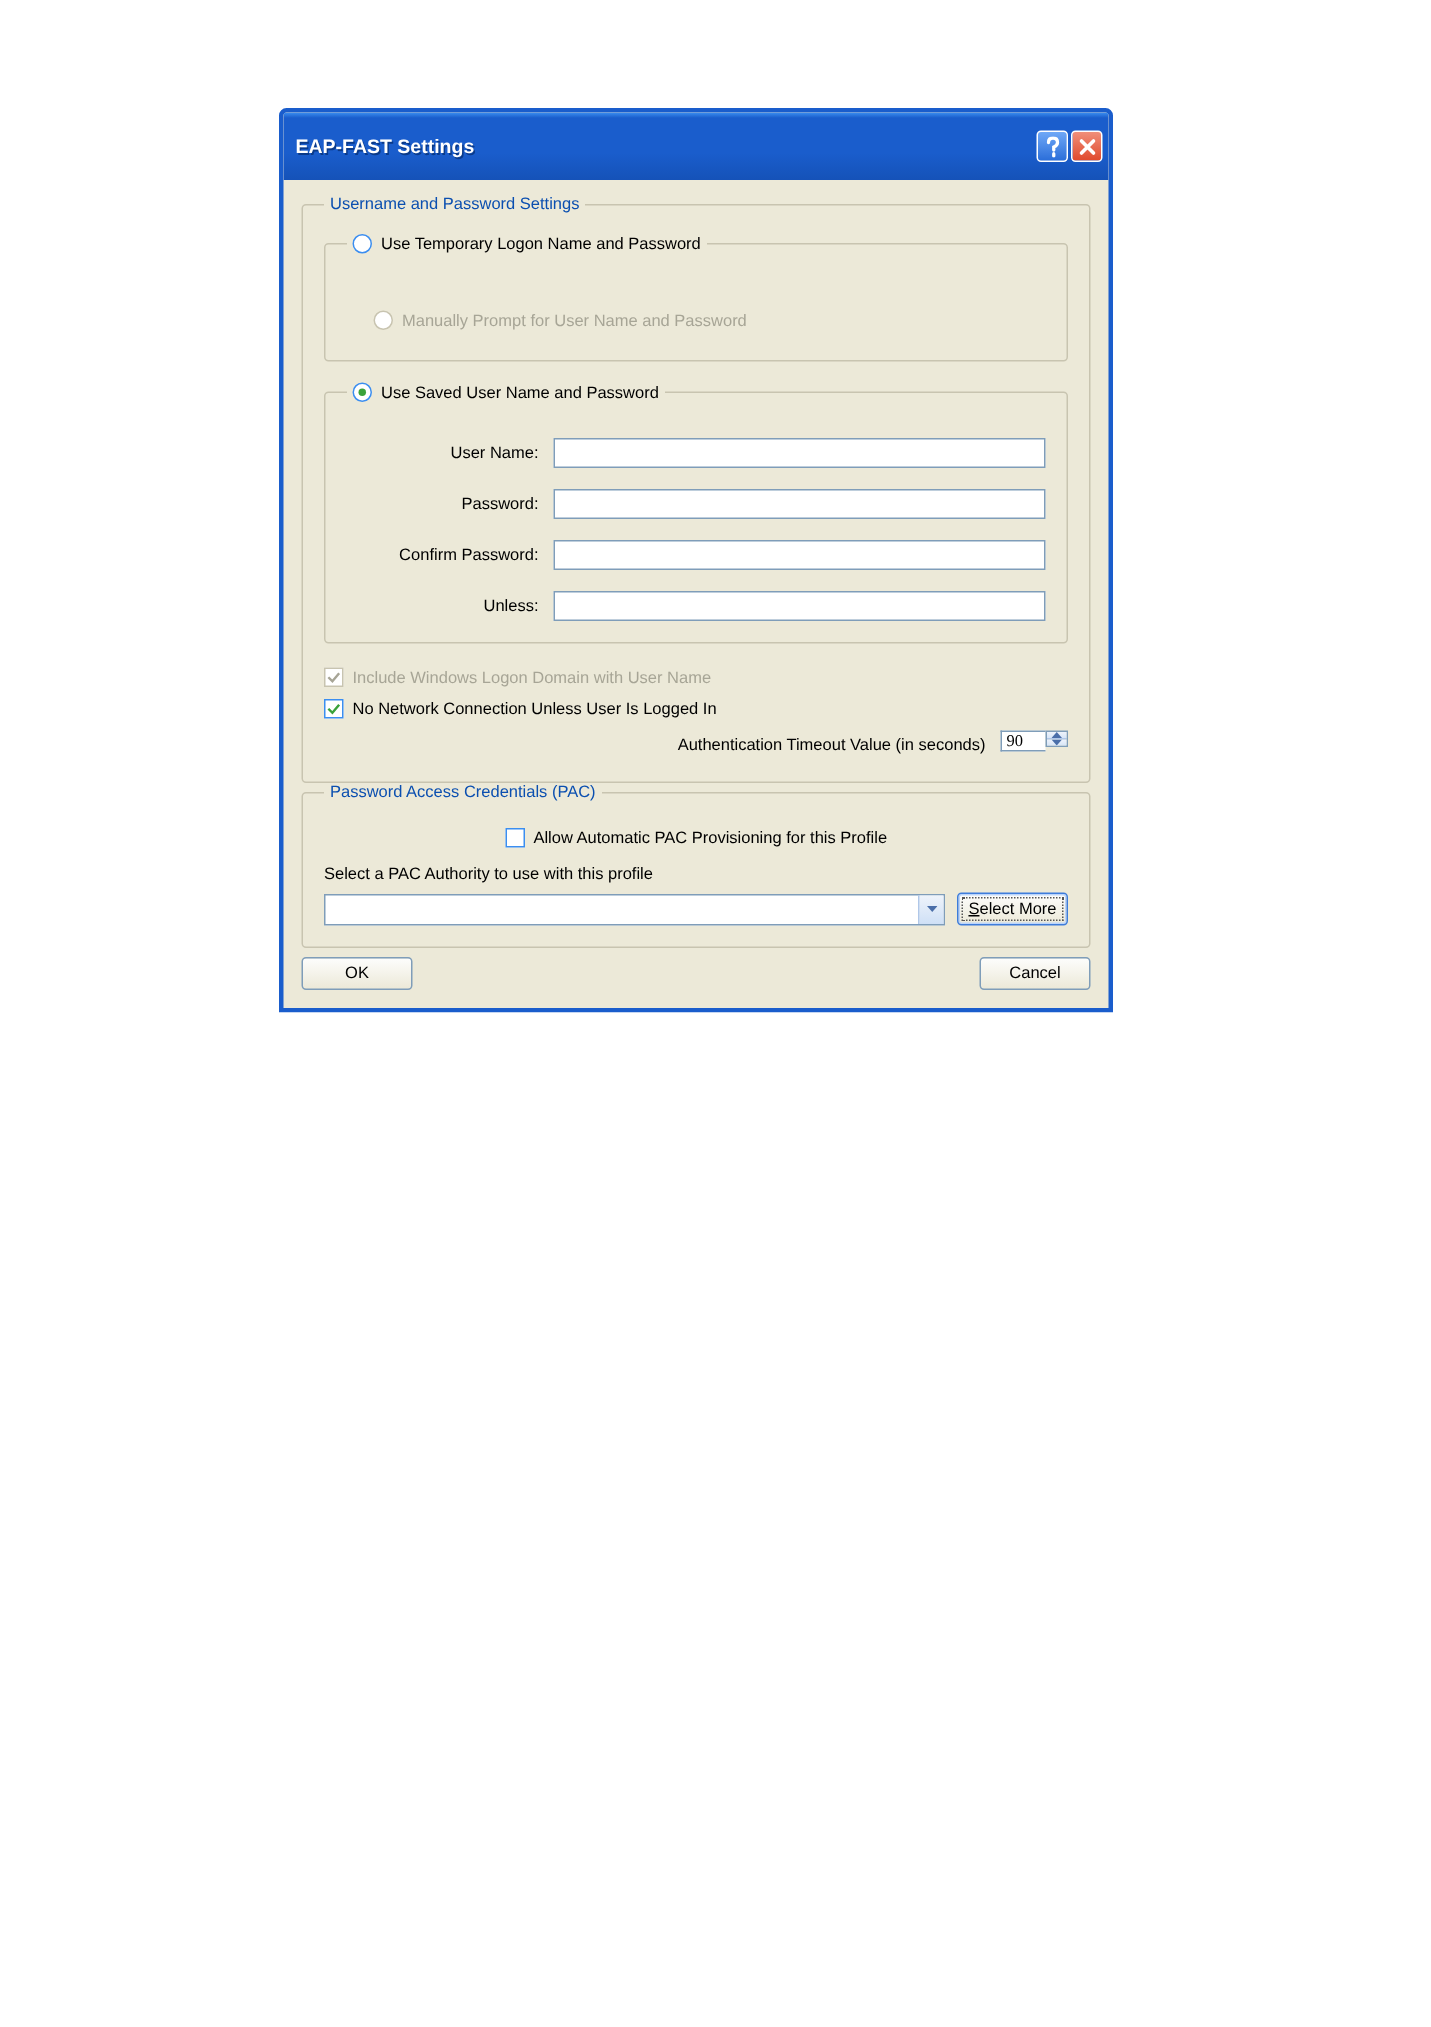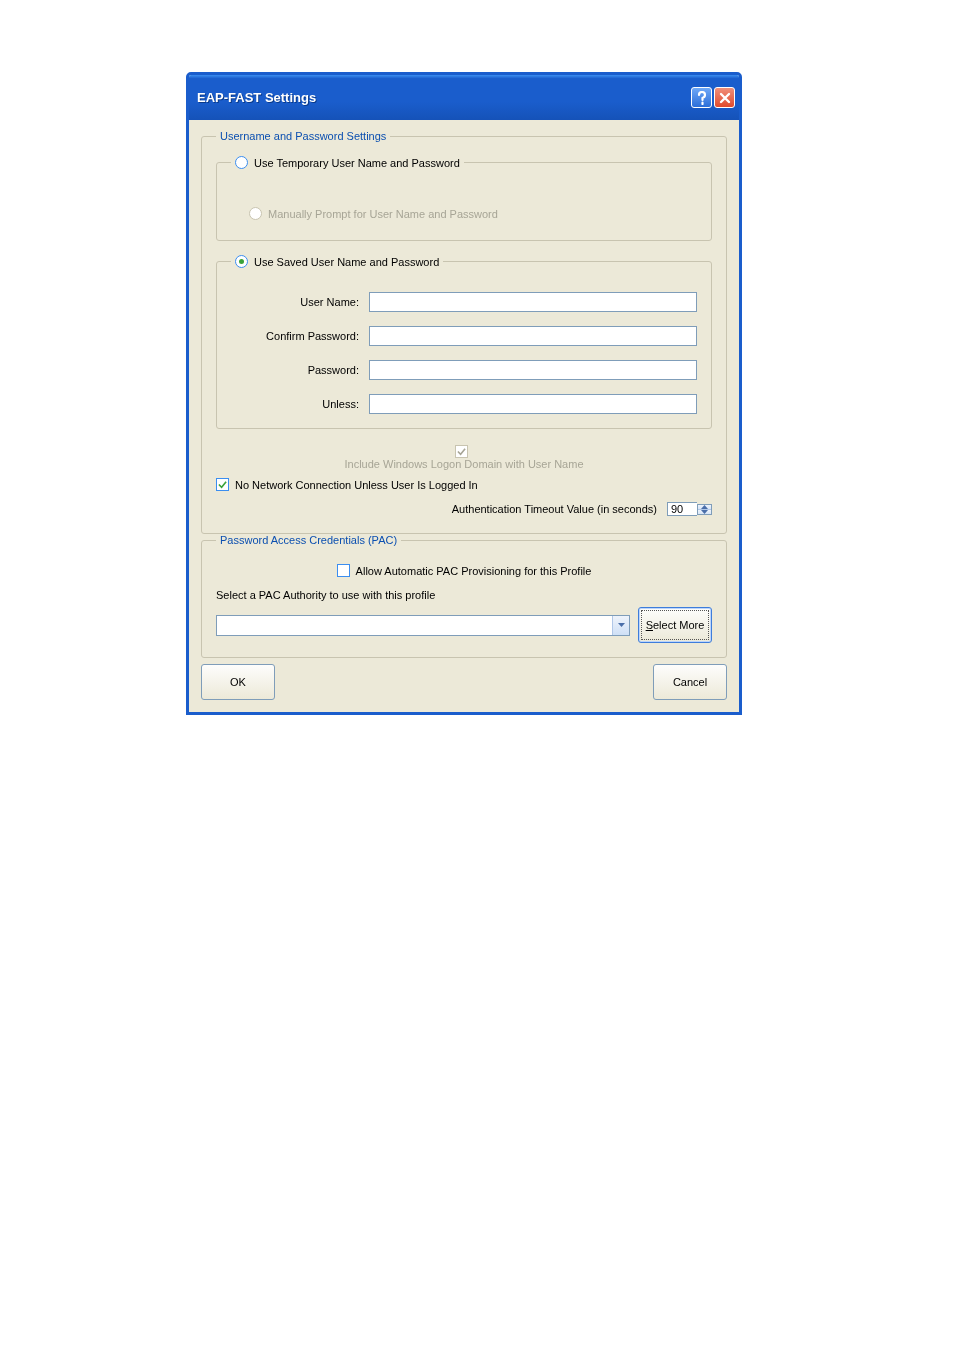--- a/index.html
+++ b/index.html
@@ -98,27 +98,28 @@
       flex: 1 1 auto;
       height: 20px;
       border: 1px solid #7f9db9;
       background: #fff;
       padding: 0 4px;
       font: inherit;
     }
 
     .checks-block { margin-top: 16px; }
     .check-row { margin-bottom: 8px; }
-    .check-disabled { color: #a7a596; flex-direction: column; }
+    .check-disabled { color: #a7a596; }
 
     .timeout-row { display: flex; align-items: center; margin-top: 2px; }
     .timeout-label { margin-left: auto; margin-right: 10px; color: #000; }
     .spinner {
-      display: flex; align-items: center;
+      display: flex; align-items: flex-start;
       height: 20px;
+      font-family: Liberation Serif, serif;
     }
     .spinner input {
       width: 30px; border: 1px solid #7f9db9; border-right: none;
       padding: 0 3px; font: inherit; background: #fff;
       text-align: left;
     }
     .spinner .arrows {
       display: flex; flex-direction: column;
       width: 15px;
       border: 1px solid #7f9db9;
@@ -143,21 +144,21 @@
       position: relative;
     }
     .combo .combo-text { flex: 1 1 auto; padding: 0 4px; }
     .combo .combo-btn {
       width: 17px;
       background: linear-gradient(to bottom, #eef3fb, #cfe0f6);
       border-left: 1px solid #b0c7e8;
       display: flex; align-items: center; justify-content: center;
     }
     .btn {
-      height: 36px;
+      height: 22px;
       min-width: 74px;
       padding: 0 6px;
       border: 1px solid #7f9db9;
       background: linear-gradient(to bottom, #fdfdfc, #ece9d8);
       font: inherit;
       border-radius: 3px;
       cursor: default;
     }
     .btn.focus-hilite {
       border: 1px solid #3e7ddb;
@@ -190,21 +191,21 @@
   </div>
 
   <div class="client">
     <fieldset>
       <legend>Username and Password Settings</legend>
 
       <fieldset class="inner">
         <legend>
           <span class="radio-row">
             <span class="radio"></span>
-            <span>Use Temporary User Name and Password</span>
+            <span>Use Temporary Logon Name and Password</span>
           </span>
         </legend>
         <div class="sub-block">
           <div class="sub-radio">
             <span class="radio disabled"></span>
             <span>Manually Prompt for User Name and Password</span>
           </div>
         </div>
       </fieldset>
 
@@ -216,25 +217,25 @@
               </span>
             <span>Use Saved User Name and Password</span>
           </span>
         </legend>
 
         <div class="form-row">
           <span class="form-label">User Name:</span>
           <input class="text-input" type="text" value="" style="">
         </div>
         <div class="form-row">
+          <span class="form-label">Password:</span>
+          <input class="text-input" type="password" value="" style="">
+        </div>
+        <div class="form-row">
           <span class="form-label">Confirm Password:</span>
-          <input class="text-input" type="password" value="" style="">
-        </div>
-        <div class="form-row">
-          <span class="form-label">Password:</span>
           <input class="text-input" type="password" value="" style="">
         </div>
         <div class="form-row">
           <span class="form-label">Unless:</span>
           <input class="text-input" type="text" value="" style="">
         </div>
       </fieldset>
 
       <div class="checks-block">
         <div class="check-row check-disabled">

